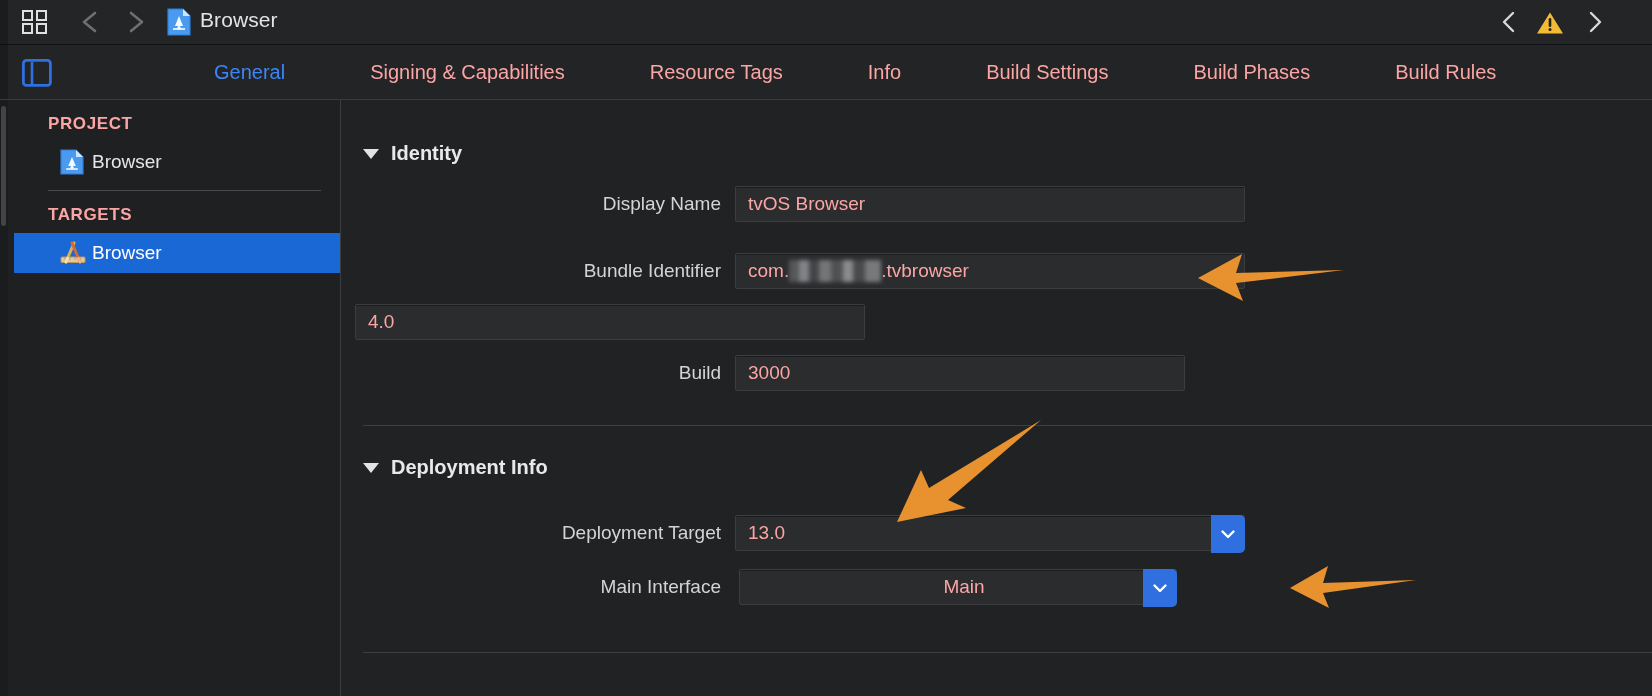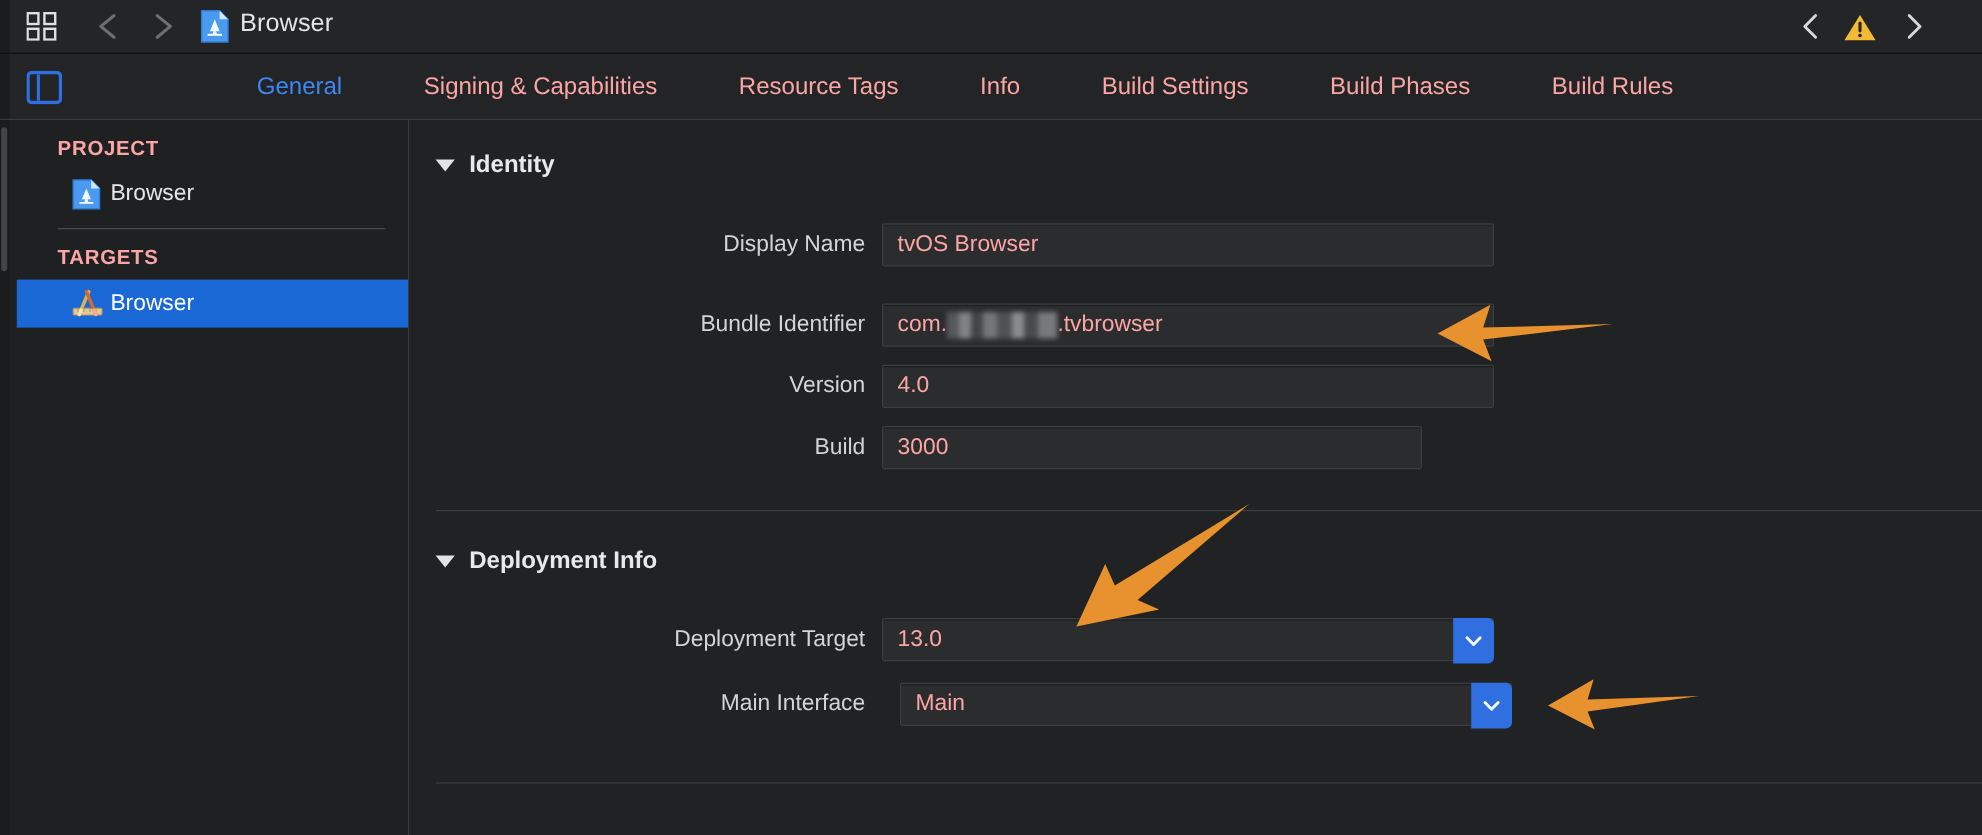--- a/index.html
+++ b/index.html
@@ -45,21 +45,21 @@
   }
   .tabbar-rail {
     position: absolute; left: 0; top: 0; width: 8px; height: 55px; background: #1b1c1e;
   }
   .sidebar-toggle {
     position: absolute; left: 22px; top: 14px; width: 30px; height: 28px;
     cursor: pointer;
   }
   .tabs {
     position: absolute; left: 180px; top: 0; height: 55px;
-    display: flex; align-items: center; gap: 0;
+    display: flex; align-items: center; gap: 17px;
   }
   .tab {
     font-size: 20px; color: #fca5a5; padding: 0 34px; cursor: pointer;
     white-space: nowrap; line-height: 55px;
   }
   .tab.active { color: #3e86f5; }
   .tabbar-bottom {
     position: absolute; left: 0; top: 99px; width: 1652px; height: 1px; background: #3a3b3d;
   }
 
@@ -265,21 +265,21 @@
         </span>
         <span class="sb-label">Browser</span>
       </div>
 
     </div>
   </div>
   <div class="sidebar-edge"></div>
 
   <div class="content">
 
-    <div class="section-title" style="left:22px; top:26px;">
+    <div class="section-title" style="left:22px; top:42px;">
       <span class="disclosure"></span>
       <span>Identity</span>
     </div>
 
     <div class="field-row" style="left:0; top:86px; width:1311px;">
       <div class="field-label" style="width:380px;">Display Name</div>
       <div class="field-box inset" style="width:510px; margin-left:14px;">
         <span class="field-value">tvOS Browser</span>
       </div>
     </div>
@@ -287,21 +287,20 @@
     <div class="field-row" style="left:0; top:153px; width:1311px;">
       <div class="field-label" style="width:380px;">Bundle Identifier</div>
       <div class="field-box inset" style="width:510px; margin-left:14px;">
         <span class="field-value">com.</span>
         <span class="blur-redaction"></span>
         <span class="field-value">.tvbrowser</span>
       </div>
     </div>
 
     <div class="field-row" style="left:0; top:204px; width:1311px;">
-      <div class="field-label" style="width:380px;">Version</div>
       <div class="field-box inset" style="width:510px; margin-left:14px;">
         <span class="field-value">4.0</span>
       </div>
     </div>
 
     <div class="field-row" style="left:0; top:255px; width:1311px;">
       <div class="field-label" style="width:380px;">Build</div>
       <div class="field-box inset" style="width:450px; margin-left:14px;">
         <span class="field-value">3000</span>
       </div>
@@ -321,21 +320,21 @@
         <span class="dropdown-btn">
           <svg viewBox="0 0 18 18" width="18" height="18">
             <polyline points="3.5,6.5 9,12 14.5,6.5" fill="none" stroke="#ffffff" stroke-width="2.4" stroke-linecap="round" stroke-linejoin="round"></polyline>
           </svg>
         </span>
       </div>
     </div>
 
     <div class="field-row" style="left:0; top:469px; width:1311px;">
       <div class="field-label" style="width:380px;">Main Interface</div>
-      <div class="field-box inset" style="width:510px; margin-left:29px;">
+      <div class="field-box inset" style="width:438px; margin-left:18px;justify-content:center;">
         <span class="field-value">Main</span>
         <span class="dropdown-btn">
           <svg viewBox="0 0 18 18" width="18" height="18">
             <polyline points="3.5,6.5 9,12 14.5,6.5" fill="none" stroke="#ffffff" stroke-width="2.4" stroke-linecap="round" stroke-linejoin="round"></polyline>
           </svg>
         </span>
       </div>
     </div>
 
     <div class="hr" style="left:22px; top:552px; width:1289px;"></div>

